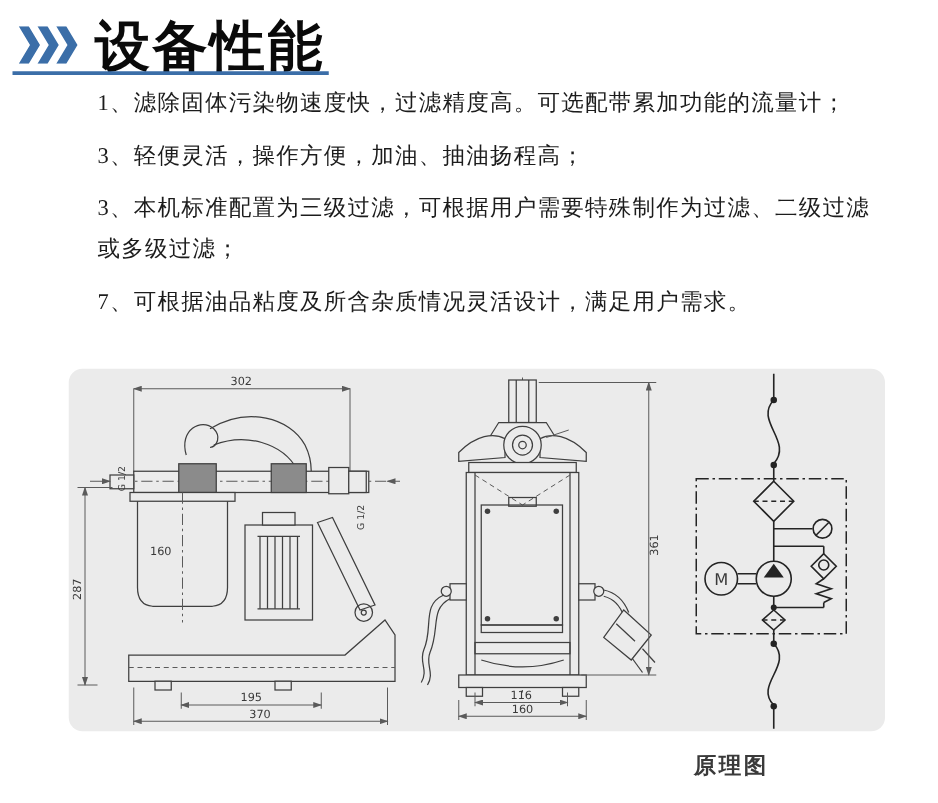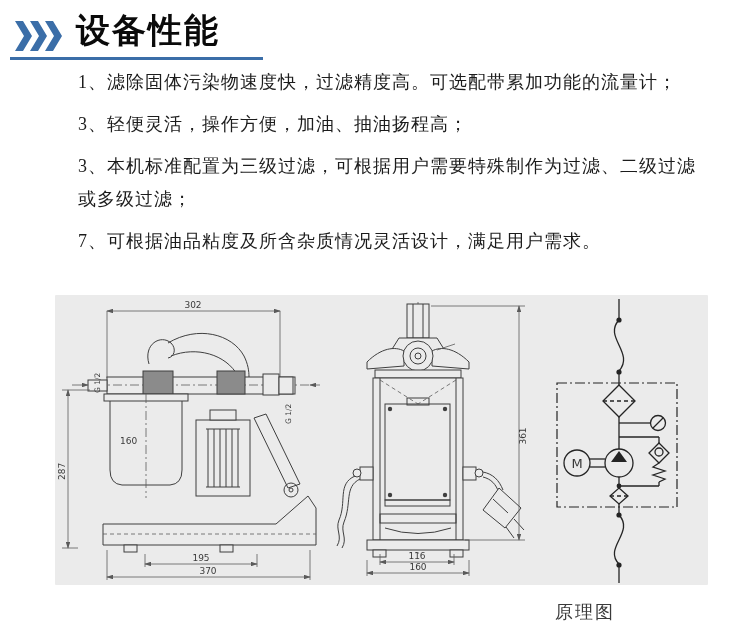--- a/index.html
+++ b/index.html
@@ -1,37 +1,37 @@
 <!DOCTYPE html>
 <html><head>
 <meta charset="utf-8">
 <style>
   html,body{margin:0;padding:0;background:#fff;}
   .page{position:relative;width:750px;height:642px;background:#ffffff;overflow:hidden;
         font-family:"Liberation Sans","DejaVu Sans",sans-serif;}
   
   .hdr-icon{position:absolute;left:15px;top:21px;width:52px;height:30px;}
-  .page-title{position:absolute;left:76px;top:8px;font-size:34px;font-weight:bold;color:#0a0a0a;
+  .page-title{position:absolute;left:76px;top:8px;font-size:44px;font-weight:bold;color:#0a0a0a;
               letter-spacing:2px;font-family:"Liberation Sans","DejaVu Sans",sans-serif;}
   .title-underline{position:absolute;left:10px;top:57px;width:253px;height:3px;background:#3b6ea8;}
   
   .features{position:absolute;left:78px;top:66px;width:620px;color:#1c1c1c;
             font-family:"Liberation Serif","DejaVu Serif",serif;}
   .features p{margin:0 0 9px 0;font-size:18px;line-height:33px;letter-spacing:1px;}
   
   .figure-panel{position:absolute;left:55px;top:295px;width:653px;height:290px;
-                background:#ebebeb;border-radius:1px;}
+                background:#ebebeb;border-radius:11px;}
   .drawing{position:absolute;top:0;}
   .svgA{left:3px;top:3px;}
   .svgB{left:278px;top:3px;}
   .svgC{left:492px;top:0;}
   .caption{position:absolute;top:600px;font-size:18px;color:#3a3a3a;letter-spacing:2px;
            font-family:"Liberation Serif","DejaVu Serif",serif;}
   .caption-left{left:230px;width:90px;text-align:center;}
-  .caption-right{left:540px;width:90px;text-align:center;}
+  .caption-right{left:540px;width:90px;text-align:center;font-weight:bold;}
   
   svg text{font-family:"DejaVu Sans","Liberation Sans",sans-serif;fill:#3a3a3a;}
   .ln{stroke:#3f3f3f;stroke-width:1;fill:none;}
   .lnf{stroke:#3f3f3f;stroke-width:1;fill:#ebebeb;}
   .dk{stroke:#3f3f3f;stroke-width:1;fill:#8b8b8b;}
   .dim{stroke:#5a5a5a;stroke-width:0.8;fill:none;}
   .cl{stroke:#5a5a5a;stroke-width:0.8;fill:none;stroke-dasharray:9 3 2 3;}
   .dsh{stroke:#5a5a5a;stroke-width:0.8;fill:none;stroke-dasharray:4 3;}
   .sc{stroke:#242424;stroke-width:1.3;fill:none;}
   .scb{stroke:#242424;stroke-width:1.2;fill:none;stroke-dasharray:10 3 2 3;}

